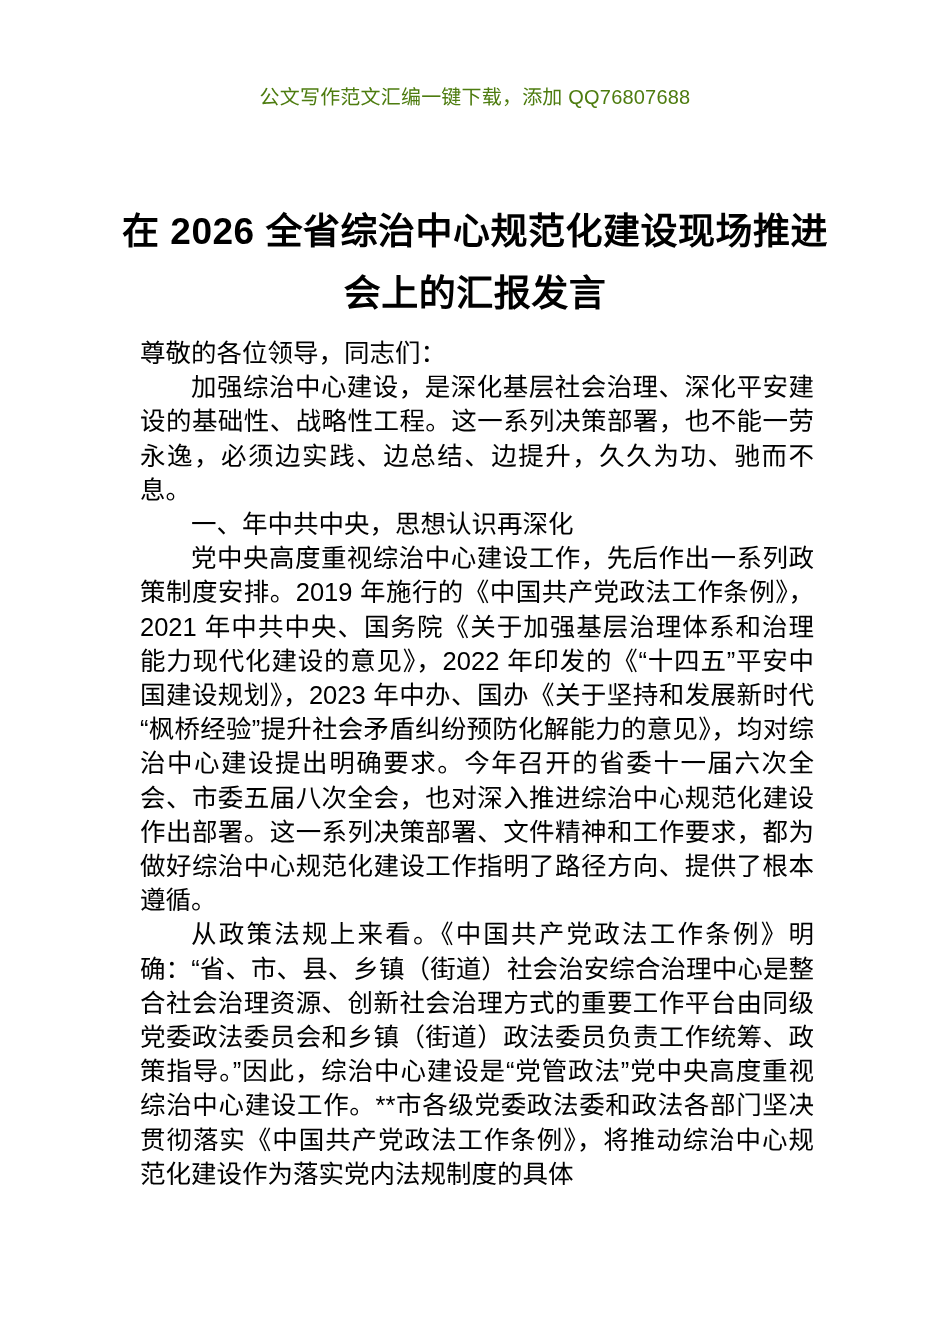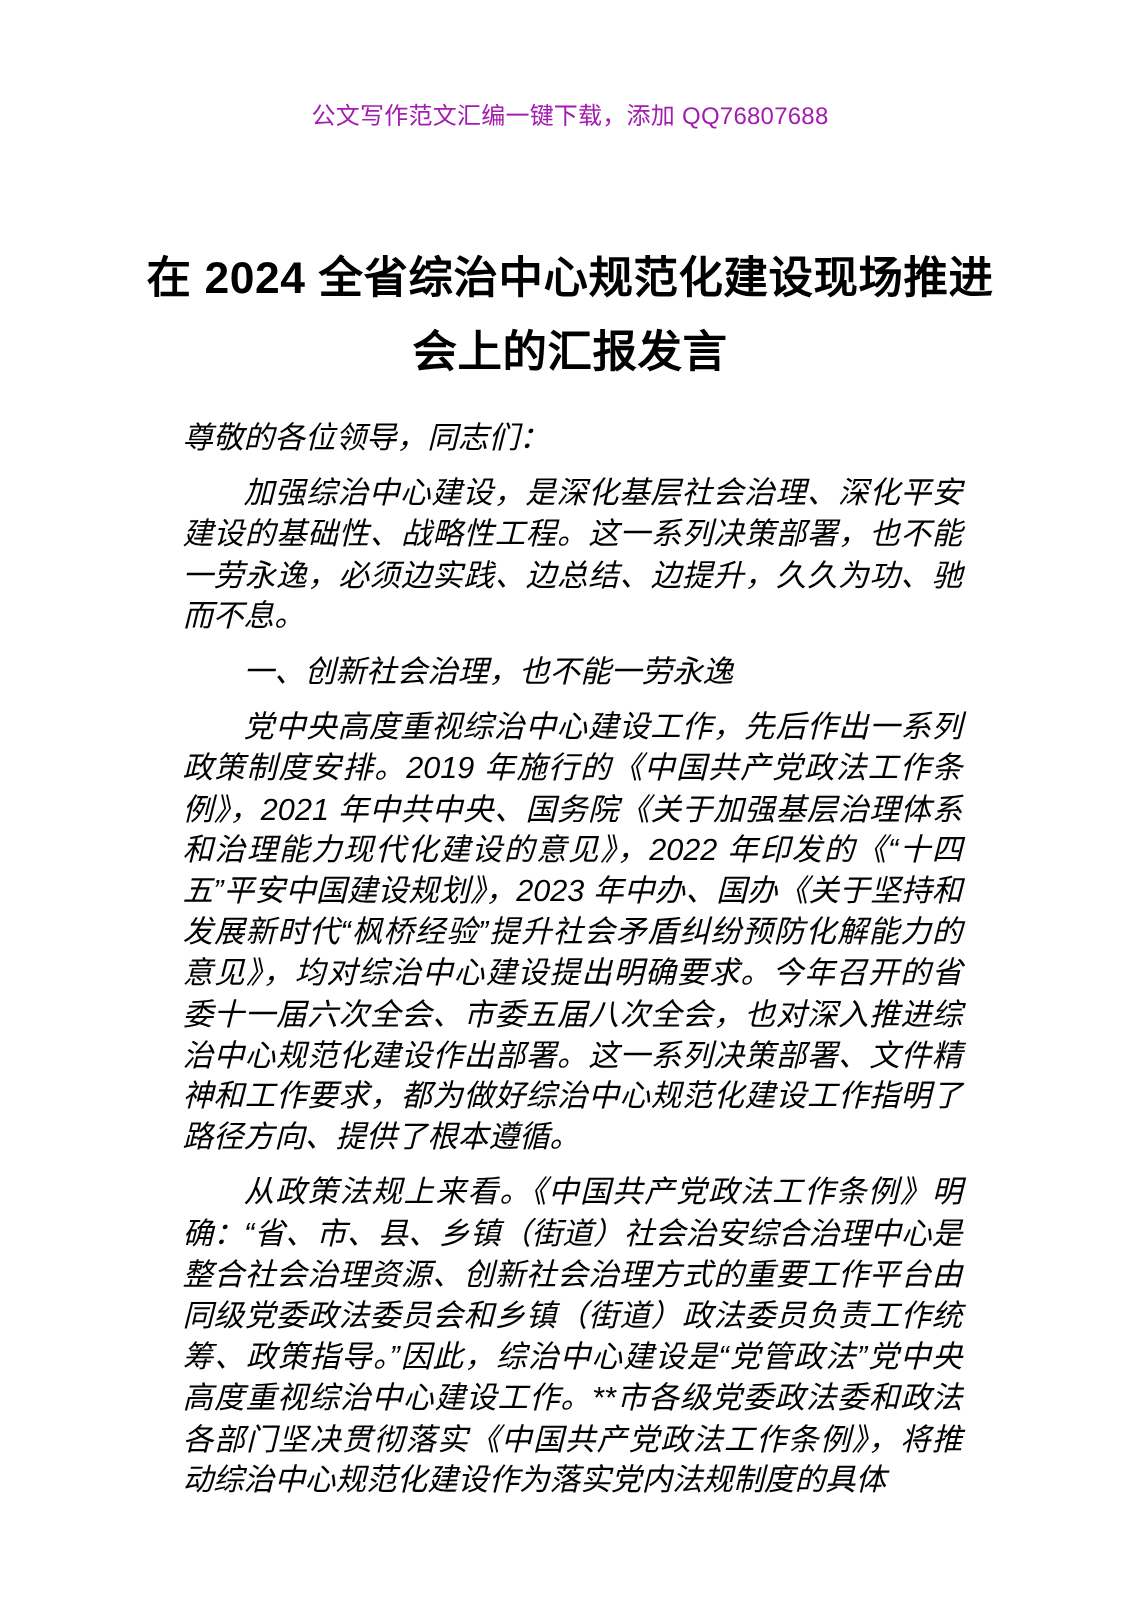--- a/index.html
+++ b/index.html
@@ -18,21 +18,21 @@
     -webkit-font-smoothing: antialiased;
   }
 
   
   .promo-banner {
     position: absolute;
     left: 0;
     top: 84px;
     width: 950px;
     text-align: center;
-    color: #a21caf;
+    color: #4d7c0f;
     font-size: 20px;
     line-height: 26px;
     letter-spacing: 0.2px;
     white-space: nowrap;
     font-family: "Liberation Sans", "DejaVu Sans", sans-serif;
   }
 
   
   .doc-title {
     position: absolute;
@@ -53,51 +53,50 @@
     left: 140px;
     top: 336px;
     width: 674px;
     color: #000000;
     font-size: 25.5px;
     line-height: 34.2px;
     letter-spacing: 0px;
     font-family: "Liberation Sans", "DejaVu Sans", sans-serif;
   }
   .para {
-    margin: 12px;
+    margin: 0;
     text-align: justify;
     text-align-last: left;
     text-justify: inter-ideograph;
     white-space: pre-wrap;
     word-break: break-all;
-    font-style: italic;
   }
   .para.indent {
     text-indent: 2em;
   }
   .para.flush {
     text-indent: 0;
   }
 </style>
 </head>
 <body>
 
 <div class="page">
 
   <div class="promo-banner">公文写作范文汇编一键下载，添加 QQ76807688</div>
 
-  <h1 class="doc-title">在 2024 全省综治中心规范化建设现场推进会上的汇报发言</h1>
+  <h1 class="doc-title">在 2026 全省综治中心规范化建设现场推进会上的汇报发言</h1>
 
   <div class="doc-body">
 
     <p class="para flush">尊敬的各位领导，同志们：</p>
 
     <p class="para indent">加强综治中心建设，是深化基层社会治理、深化平安建设的基础性、战略性工程。这一系列决策部署，也不能一劳永逸，必须边实践、边总结、边提升，久久为功、驰而不息。</p>
 
-    <p class="para indent">一、创新社会治理，也不能一劳永逸</p>
+    <p class="para indent">一、年中共中央，思想认识再深化</p>
 
     <p class="para indent">党中央高度重视综治中心建设工作，先后作出一系列政策制度安排。2019 年施行的《中国共产党政法工作条例》，2021 年中共中央、国务院《关于加强基层治理体系和治理能力现代化建设的意见》，2022 年印发的《“十四五”平安中国建设规划》，2023 年中办、国办《关于坚持和发展新时代“枫桥经验”提升社会矛盾纠纷预防化解能力的意见》，均对综治中心建设提出明确要求。今年召开的省委十一届六次全会、市委五届八次全会，也对深入推进综治中心规范化建设作出部署。这一系列决策部署、文件精神和工作要求，都为做好综治中心规范化建设工作指明了路径方向、提供了根本遵循。</p>
 
     <p class="para indent">从政策法规上来看。《中国共产党政法工作条例》明确：“省、市、县、乡镇（街道）社会治安综合治理中心是整合社会治理资源、创新社会治理方式的重要工作平台由同级党委政法委员会和乡镇（街道）政法委员负责工作统筹、政策指导。”因此，综治中心建设是“党管政法”党中央高度重视综治中心建设工作。**市各级党委政法委和政法各部门坚决贯彻落实《中国共产党政法工作条例》，将推动综治中心规范化建设作为落实党内法规制度的具体</p>
 
   </div>
 
 </div>
 
 </body></html>

